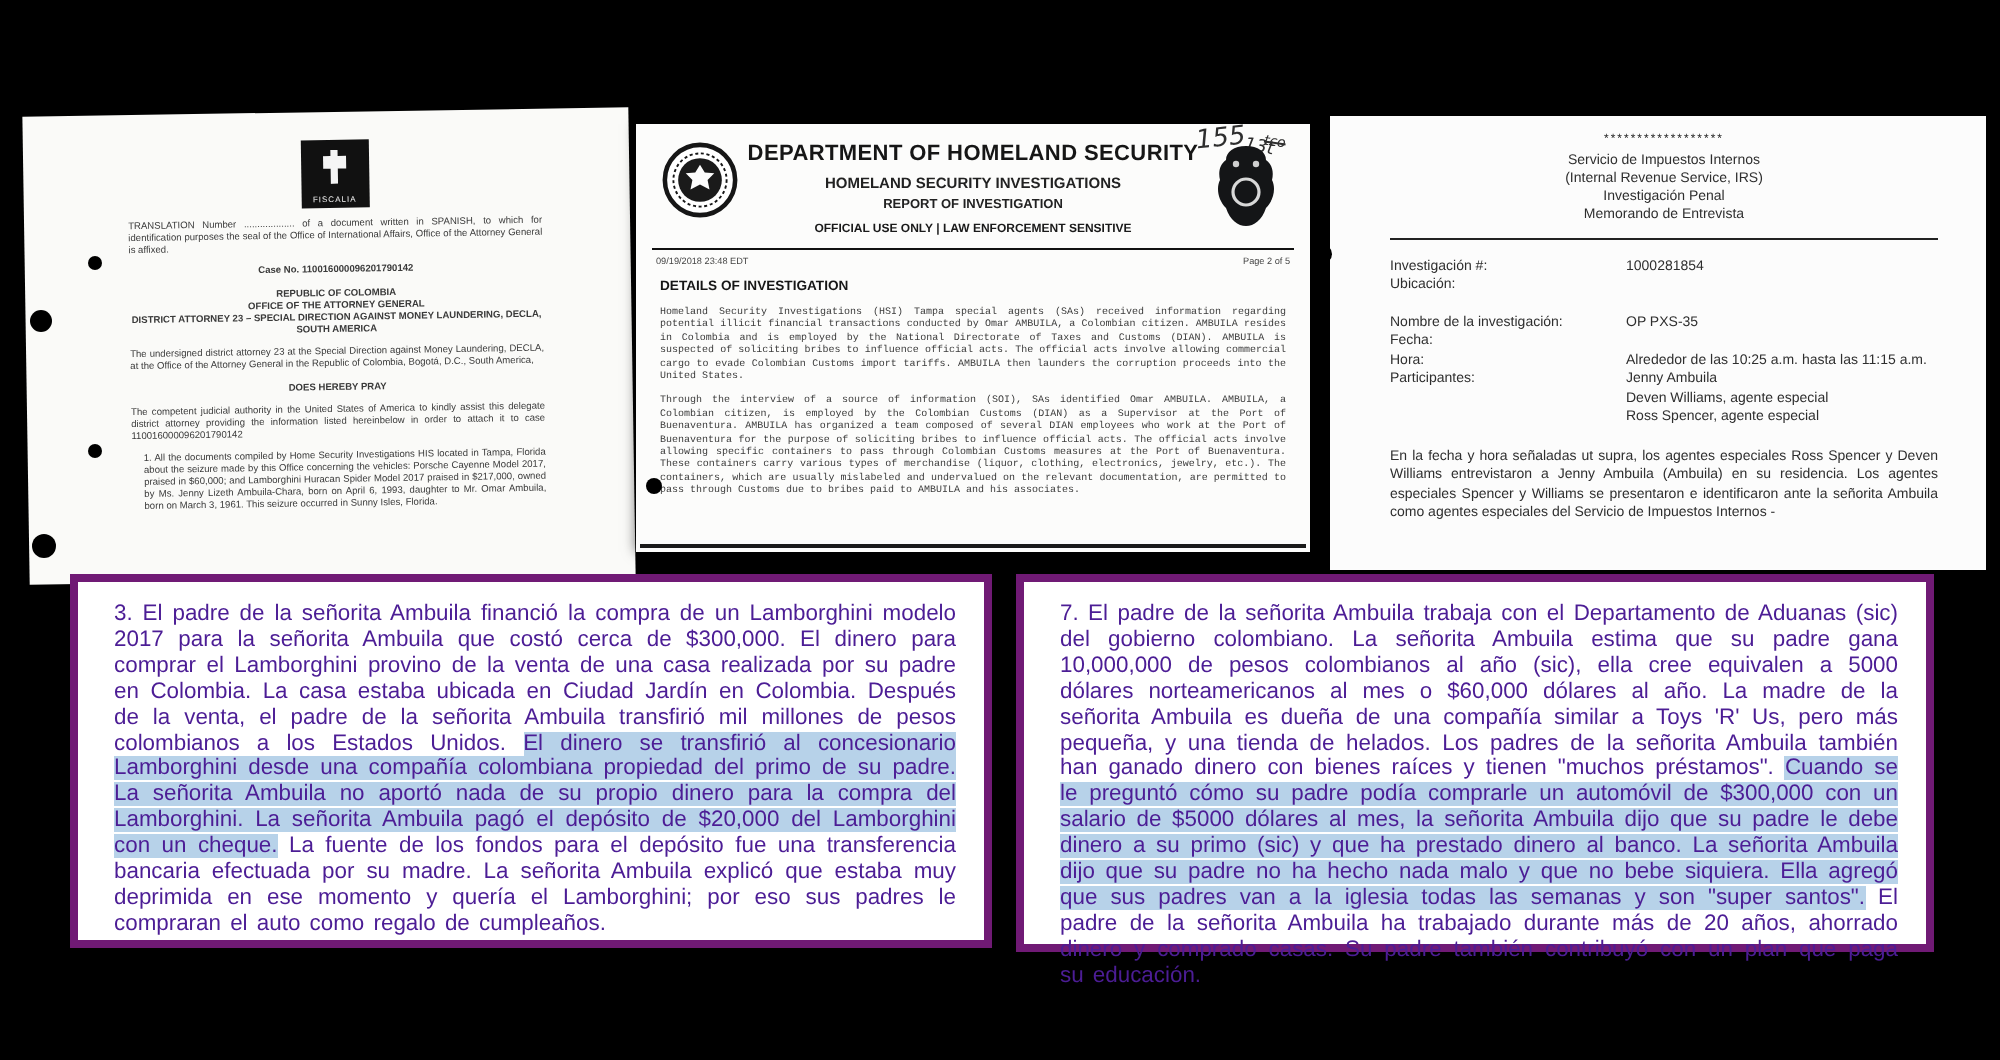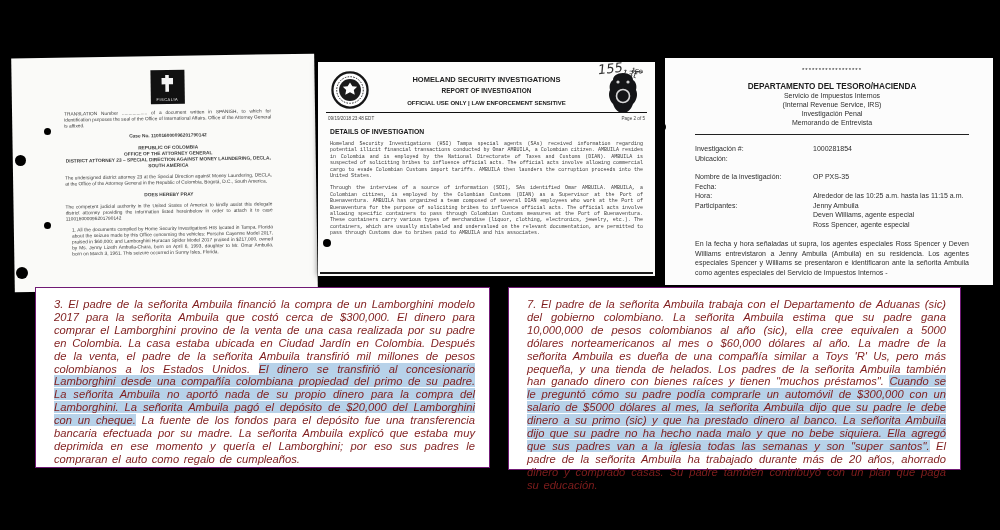--- a/index.html
+++ b/index.html
@@ -49,21 +49,21 @@
   .i-sub{text-align:center;font-size:7px;line-height:9px;color:#2e2e2e;}
   .i-rule{border-top:1.2px solid #222;margin-top:7px;}
   .i-table{margin-top:9px;}
   .i-row{display:flex;}
   .i-row .lab{width:118px;flex:none;}
   .i-row .val{flex:1;}
   .i-gap{height:9px;}
   .i-par{margin-top:10px;text-align:justify;}
 
   
-  .panel{position:absolute;background:#fff;border:1px solid #701a75;color:#7f1d1d;font-style:italic;}
+  .panel{position:absolute;background:#fff;border:4px solid #701a75;color:#4c1d95;}
   #panel-3{left:35px;top:287px;width:453px;height:179px;}
   #panel-7{left:508px;top:287px;width:451px;height:181px;}
   .p-text{margin:10px 14px 0 18px;font-size:11.2px;line-height:12.9px;text-align:justify;
       word-spacing:1.5px;}
   .hl{background:#b7d2e9;box-decoration-break:clone;-webkit-box-decoration-break:clone;}
 
   
   .punch{position:absolute;background:#000;border-radius:50%;}
 </style>
 </head>
@@ -105,39 +105,39 @@
         <span class="h3">13t</span>
       </div>
       <div class="d-badge">
         <svg width="32" height="42" viewBox="0 0 32 42">
           <path d="M16 1 C22 1 26 4 26 8 C29 10 30 14 29 18 C31 22 30 28 26 32 C24 38 20 41 16 41 C12 41 8 38 6 32 C2 28 1 22 3 18 C2 14 3 10 6 8 C6 4 10 1 16 1 z" fill="#141517"></path>
           <circle cx="16" cy="24" r="6.5" fill="none" stroke="#d8d8d8" stroke-width="1.6"></circle>
           <circle cx="11" cy="10" r="1.6" fill="#cfcfcf"></circle>
           <circle cx="21" cy="10" r="1.6" fill="#cfcfcf"></circle>
         </svg>
       </div>
+      <div class="d-title">DEPARTMENT OF HOMELAND SECURITY</div>
       <div class="d-sub1">HOMELAND SECURITY INVESTIGATIONS</div>
       <div class="d-sub2">REPORT OF INVESTIGATION</div>
       <div class="d-banner">OFFICIAL USE ONLY | LAW ENFORCEMENT SENSITIVE</div>
     </div>
     <div class="d-rule"></div>
     <div class="d-meta">
       <span>09/19/2018 23:48 EDT</span>
       <span>Page 2 of 5</span>
     </div>
     <div class="d-sect">DETAILS OF INVESTIGATION</div>
     <div class="d-par">Homeland Security Investigations (HSI) Tampa special agents (SAs) received information regarding potential illicit financial transactions conducted by Omar AMBUILA, a Colombian citizen.  AMBUILA resides in Colombia and is employed by the National Directorate of Taxes and Customs (DIAN).  AMBUILA is suspected of soliciting bribes to influence official acts.  The official acts involve allowing commercial cargo to evade Colombian Customs import tariffs.  AMBUILA then launders the corruption proceeds into the United States.</div>
     <div class="d-par">Through the interview of a source of information (SOI), SAs identified Omar AMBUILA.  AMBUILA, a Colombian citizen, is employed by the Colombian Customs (DIAN) as a Supervisor at the Port of Buenaventura.  AMBUILA has organized a team composed of several DIAN employees who work at the Port of Buenaventura for the purpose of soliciting bribes to influence official acts.  The official acts involve allowing specific containers to pass through Colombian Customs measures at the Port of Buenaventura.  These containers carry various types of merchandise (liquor, clothing, electronics, jewelry, etc.). The containers, which are usually mislabeled and undervalued on the relevant documentation, are permitted to pass through Customs due to bribes paid to AMBUILA and his associates.</div>
     <div class="d-footline"></div>
   </div>
 
   <div class="doc" id="doc-irs">
     <div class="i-inner">
       <div class="i-stars">******************</div>
-      <div class="i-title">DEPARTAMENTO DEL TESORO/HACIENDA</div>
       <div class="i-sub">Servicio de Impuestos Internos</div>
       <div class="i-sub">(Internal Revenue Service, IRS)</div>
       <div class="i-sub">Investigación Penal</div>
       <div class="i-sub">Memorando de Entrevista</div>
       <div class="i-rule"></div>
       <div class="i-table">
         <div class="i-row">
             <span class="lab">Investigación #:</span>
             <span class="val">1000281854</span>
           </div>

